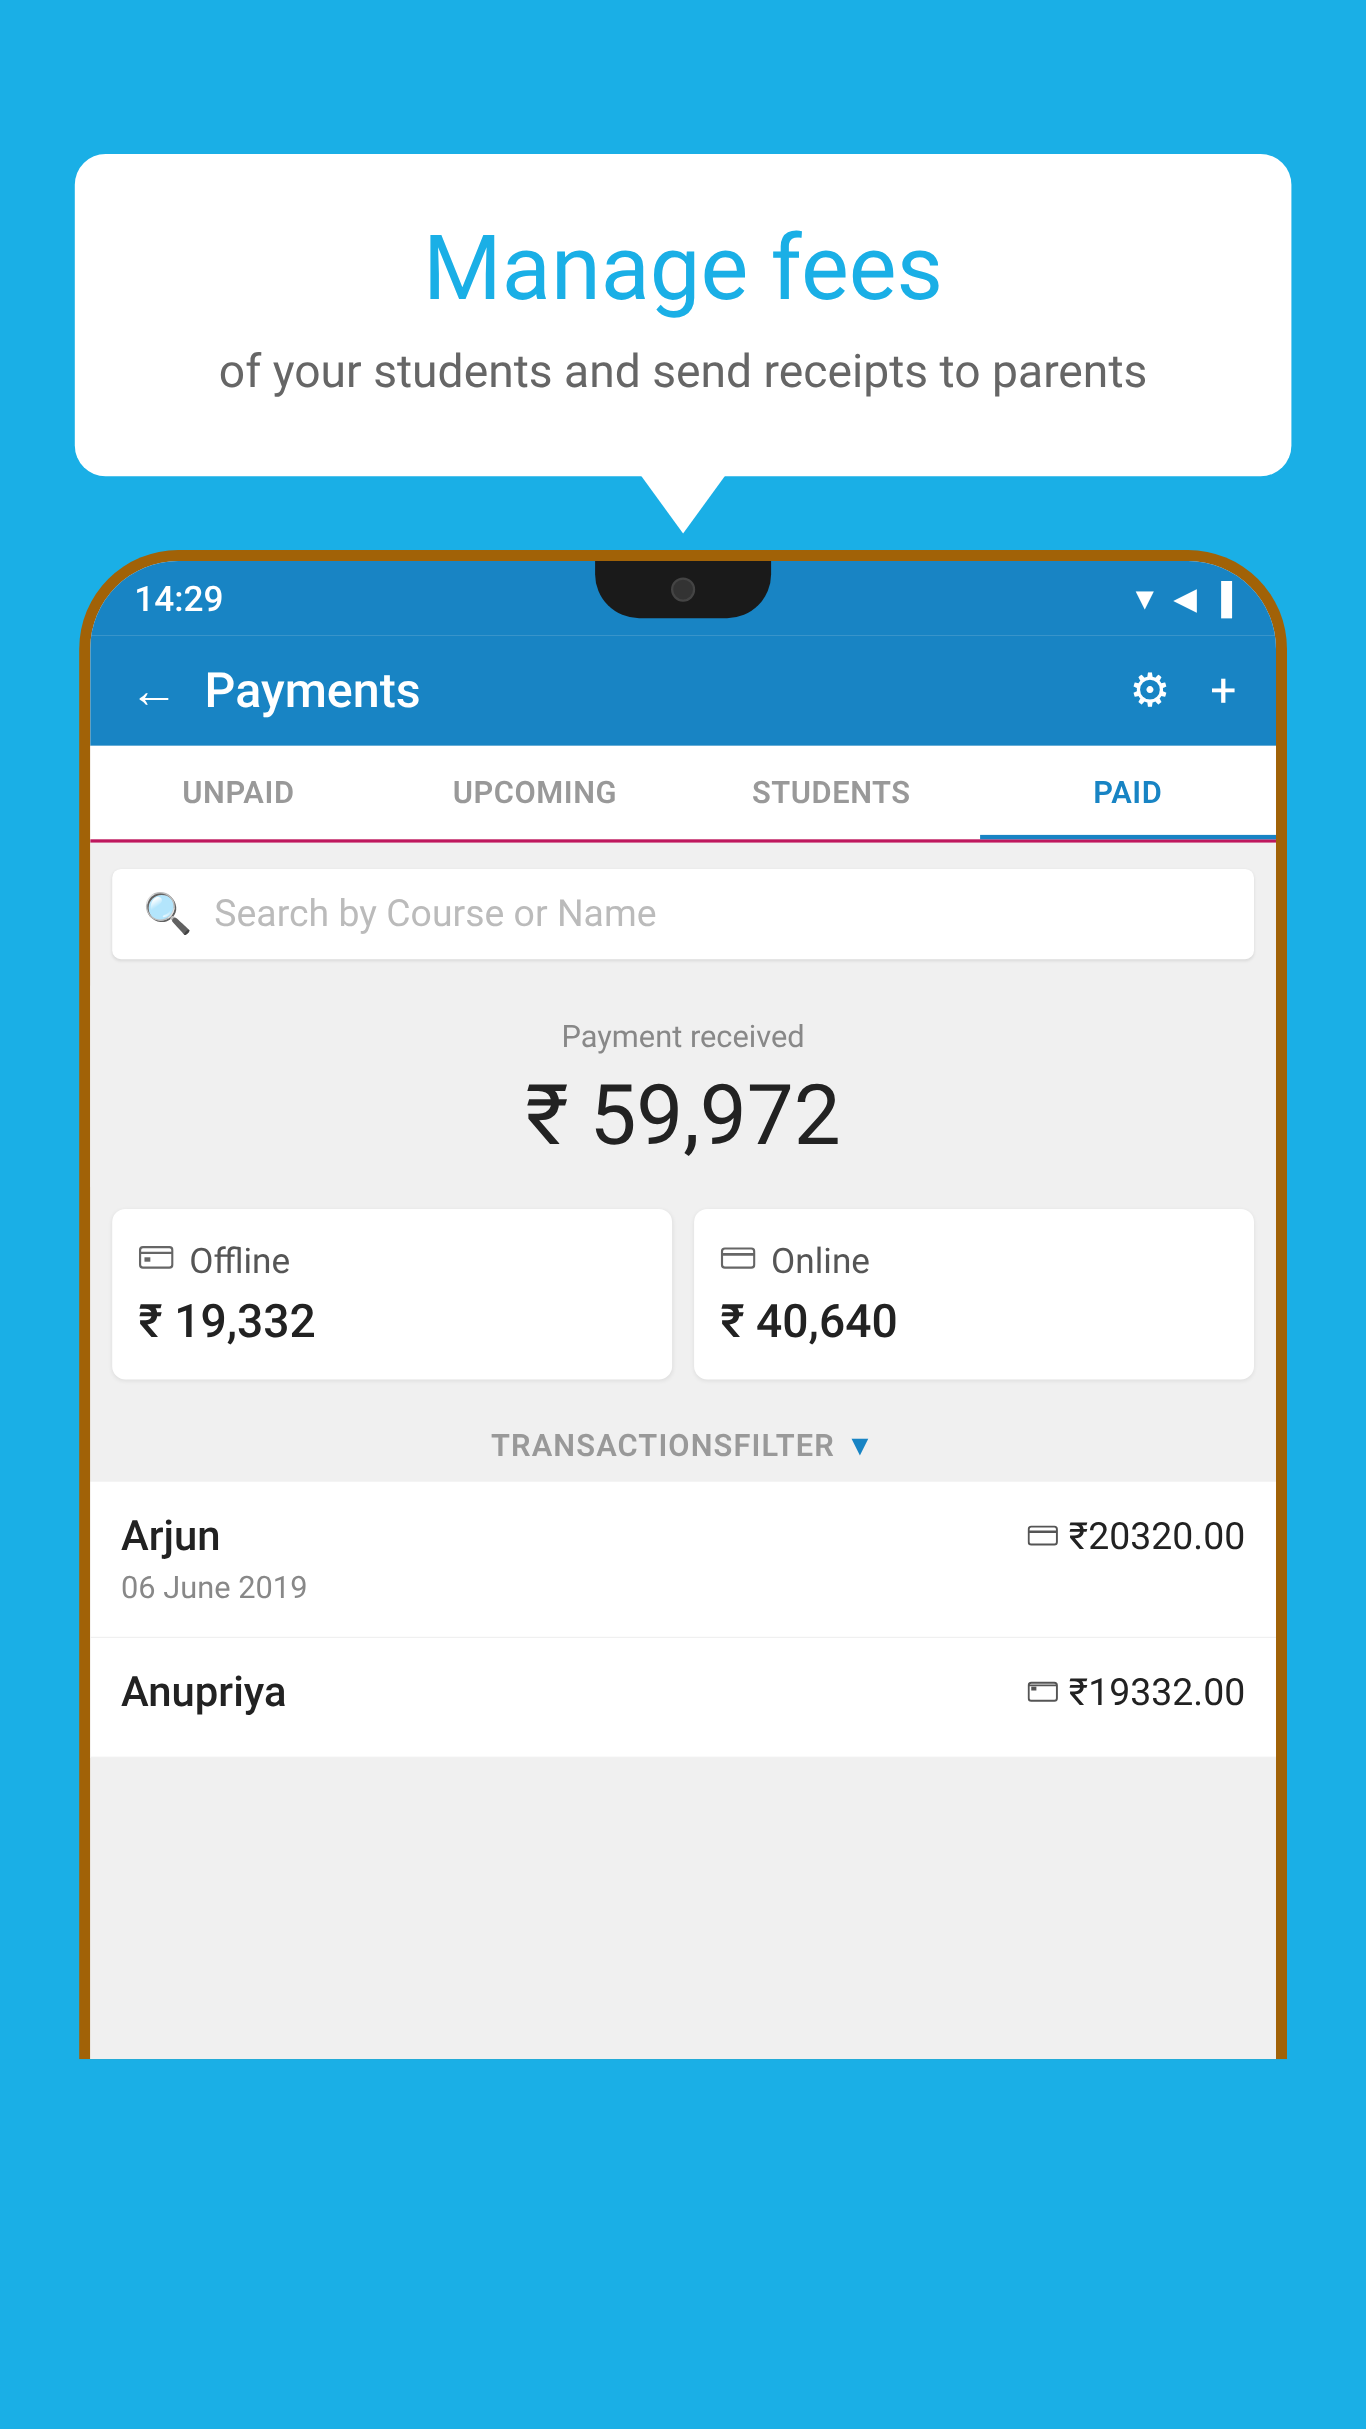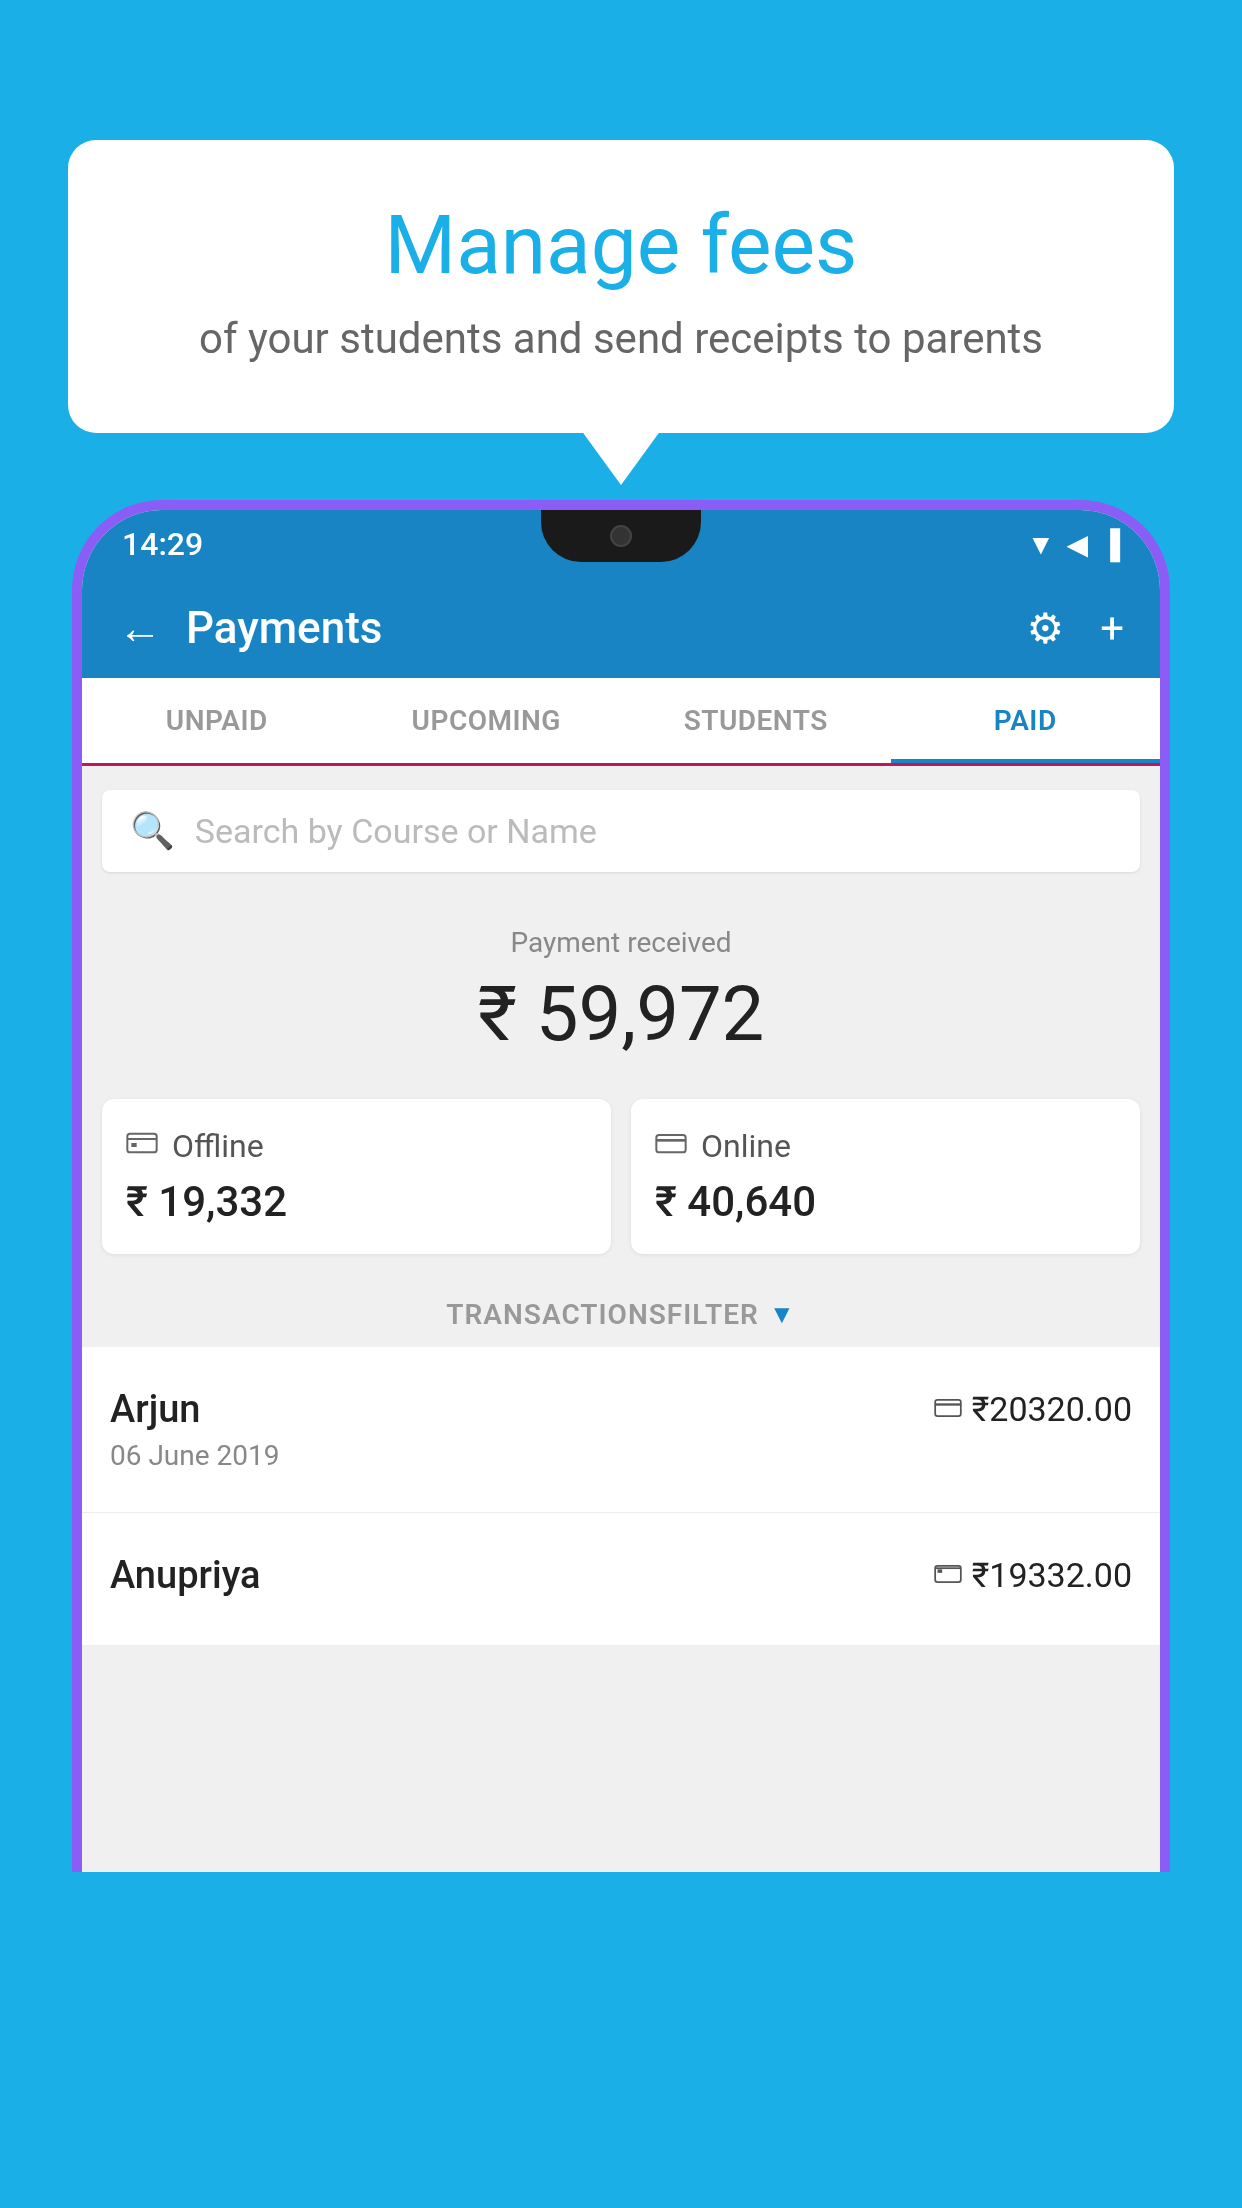--- a/index.html
+++ b/index.html
@@ -57,21 +57,21 @@
       font-weight: 400;
     }
 
     
     .phone-frame {
       position: absolute;
       top: 500px;
       left: 72px;
       right: 72px;
       bottom: 0;
-      background: #8b5cf6;
+      background: #a16207;
       border-radius: 90px 90px 0 0;
       overflow: hidden;
     }
 
     .phone-inner {
       position: absolute;
       top: 10px;
       left: 10px;
       right: 10px;
       bottom: 0;
@@ -334,21 +334,21 @@
     }
 
     .filter-icon {
       color: #1884C4;
       font-size: 26px;
     }
 
     
     .transaction-item {
       background: white;
-      padding: 40px 28px;
+      padding: 28px 28px;
       border-bottom: 1px solid #eee;
     }
 
     .transaction-row1 {
       display: flex;
       justify-content: space-between;
       align-items: center;
       margin-bottom: 8px;
     }
 

